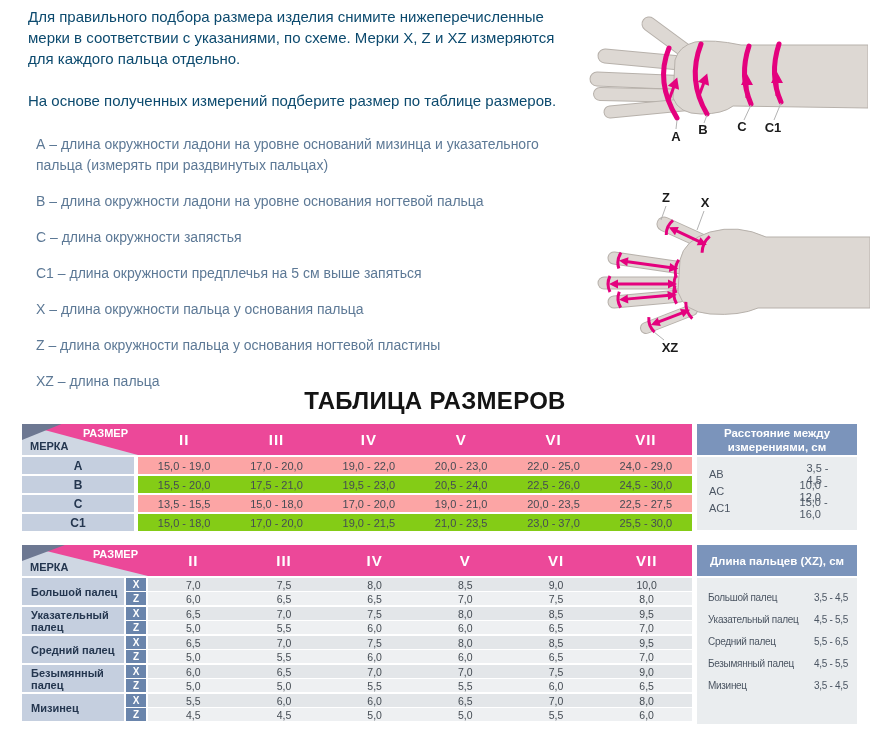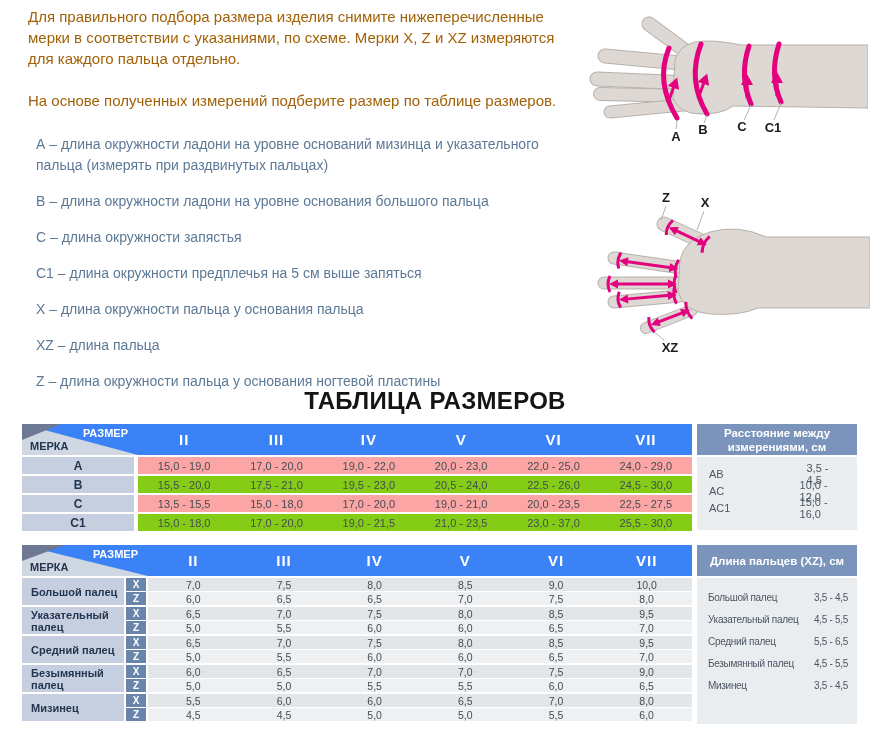--- a/index.html
+++ b/index.html
@@ -1,37 +1,37 @@
 <!DOCTYPE html>
 <html><head>
 <meta charset="utf-8">
 <style>
   html,body{margin:0;padding:0;background:#fff;}
   .page{position:relative;width:870px;height:752px;background:#ffffff;overflow:hidden;
         font-family:"Liberation Sans",sans-serif;}
 
   
   .intro{position:absolute;left:28px;top:6px;width:548px;}
-  .intro p{margin:0 0 21px;font-size:15px;line-height:21px;color:#a16207;}
+  .intro p{margin:0 0 21px;font-size:15px;line-height:21px;color:#0c4a6e;}
   .intro p.p2{margin-bottom:23px;}
   .intro .def{font-size:14px;line-height:21px;color:#5d7996;margin:0 8px 15px;}
 
   
   .hand1{position:absolute;left:583px;top:2px;width:285px;height:155px;}
   .hand2{position:absolute;left:580px;top:180px;width:290px;height:188px;}
   .hand1 text,.hand2 text{font:bold 13px "Liberation Sans",sans-serif;fill:#1b1b1b;text-anchor:middle;}
 
   
   .title{position:absolute;left:0;top:387px;width:870px;text-align:center;margin:0;
          font-size:24px;font-weight:bold;color:#141414;letter-spacing:.3px;}
 
   
   .t1{position:absolute;left:22px;top:424px;width:670px;}
   .t2{position:absolute;left:22px;top:545px;width:670px;}
-  .thead{display:flex;height:31px;background:#3b82f6;}
+  .thead{display:flex;height:31px;background:#ec4899;}
   .colh{flex:1;display:flex;align-items:center;justify-content:center;
         color:#fff;font-weight:bold;font-size:15px;letter-spacing:1px;}
   .corner{position:relative;height:100%;overflow:hidden;}
   .t1 .corner{width:116px;}
   .t2 .corner{width:126px;}
   .corner::before{content:"";position:absolute;inset:0;background:#cfd7e3;
         clip-path:polygon(0 0,100% 100%,0 100%);}
   .corner::after{content:"";position:absolute;inset:0;background:#6d7892;
         clip-path:polygon(0 0,34% 0,0 52%);}
   .corner .razmer{position:absolute;top:3px;right:10px;color:#fff;font-weight:bold;font-size:11px;z-index:2;}
@@ -73,26 +73,26 @@
 </style>
 </head>
 <body>
 
 <div class="page">
 
   <div class="intro">
     <p>Для правильного подбора размера изделия снимите нижеперечисленные мерки в соответствии с указаниями, по схеме. Мерки X, Z и XZ измеряются для каждого пальца отдельно.</p>
     <p class="p2">На основе полученных измерений подберите размер по таблице размеров.</p>
     <p class="def">А – длина окружности ладони на уровне оснований мизинца и указательного пальца (измерять при раздвинутых пальцах)</p>
-    <p class="def">В – длина окружности ладони на уровне основания большого пальца</p>
+    <p class="def">В – длина окружности ладони на уровне основания ногтевой пальца</p>
     <p class="def">С – длина окружности запястья</p>
     <p class="def">С1 – длина окружности предплечья на 5 см выше запяться</p>
     <p class="def">X – длина окружности пальца у основания пальца</p>
+    <p class="def">Z – длина окружности пальца у основания ногтевой пластины</p>
     <p class="def">XZ – длина пальца</p>
-    <p class="def">Z – длина окружности пальца у основания ногтевой пластины</p>
   </div>
 
   <svg class="hand1" viewBox="0 0 285 155">
     <g>
       <line x1="22" y1="54" x2="108" y2="62" stroke="#b7b1ab" stroke-width="15" stroke-linecap="round"></line>
       <line x1="22" y1="54" x2="108" y2="62" stroke="#ddd8d3" stroke-width="13" stroke-linecap="round"></line>
       <line x1="14" y1="77" x2="108" y2="81" stroke="#b7b1ab" stroke-width="15" stroke-linecap="round"></line>
       <line x1="14" y1="77" x2="108" y2="81" stroke="#ddd8d3" stroke-width="13" stroke-linecap="round"></line>
       <line x1="17" y1="92" x2="108" y2="94" stroke="#b7b1ab" stroke-width="14" stroke-linecap="round"></line>
       <line x1="17" y1="92" x2="108" y2="94" stroke="#ddd8d3" stroke-width="12" stroke-linecap="round"></line>

